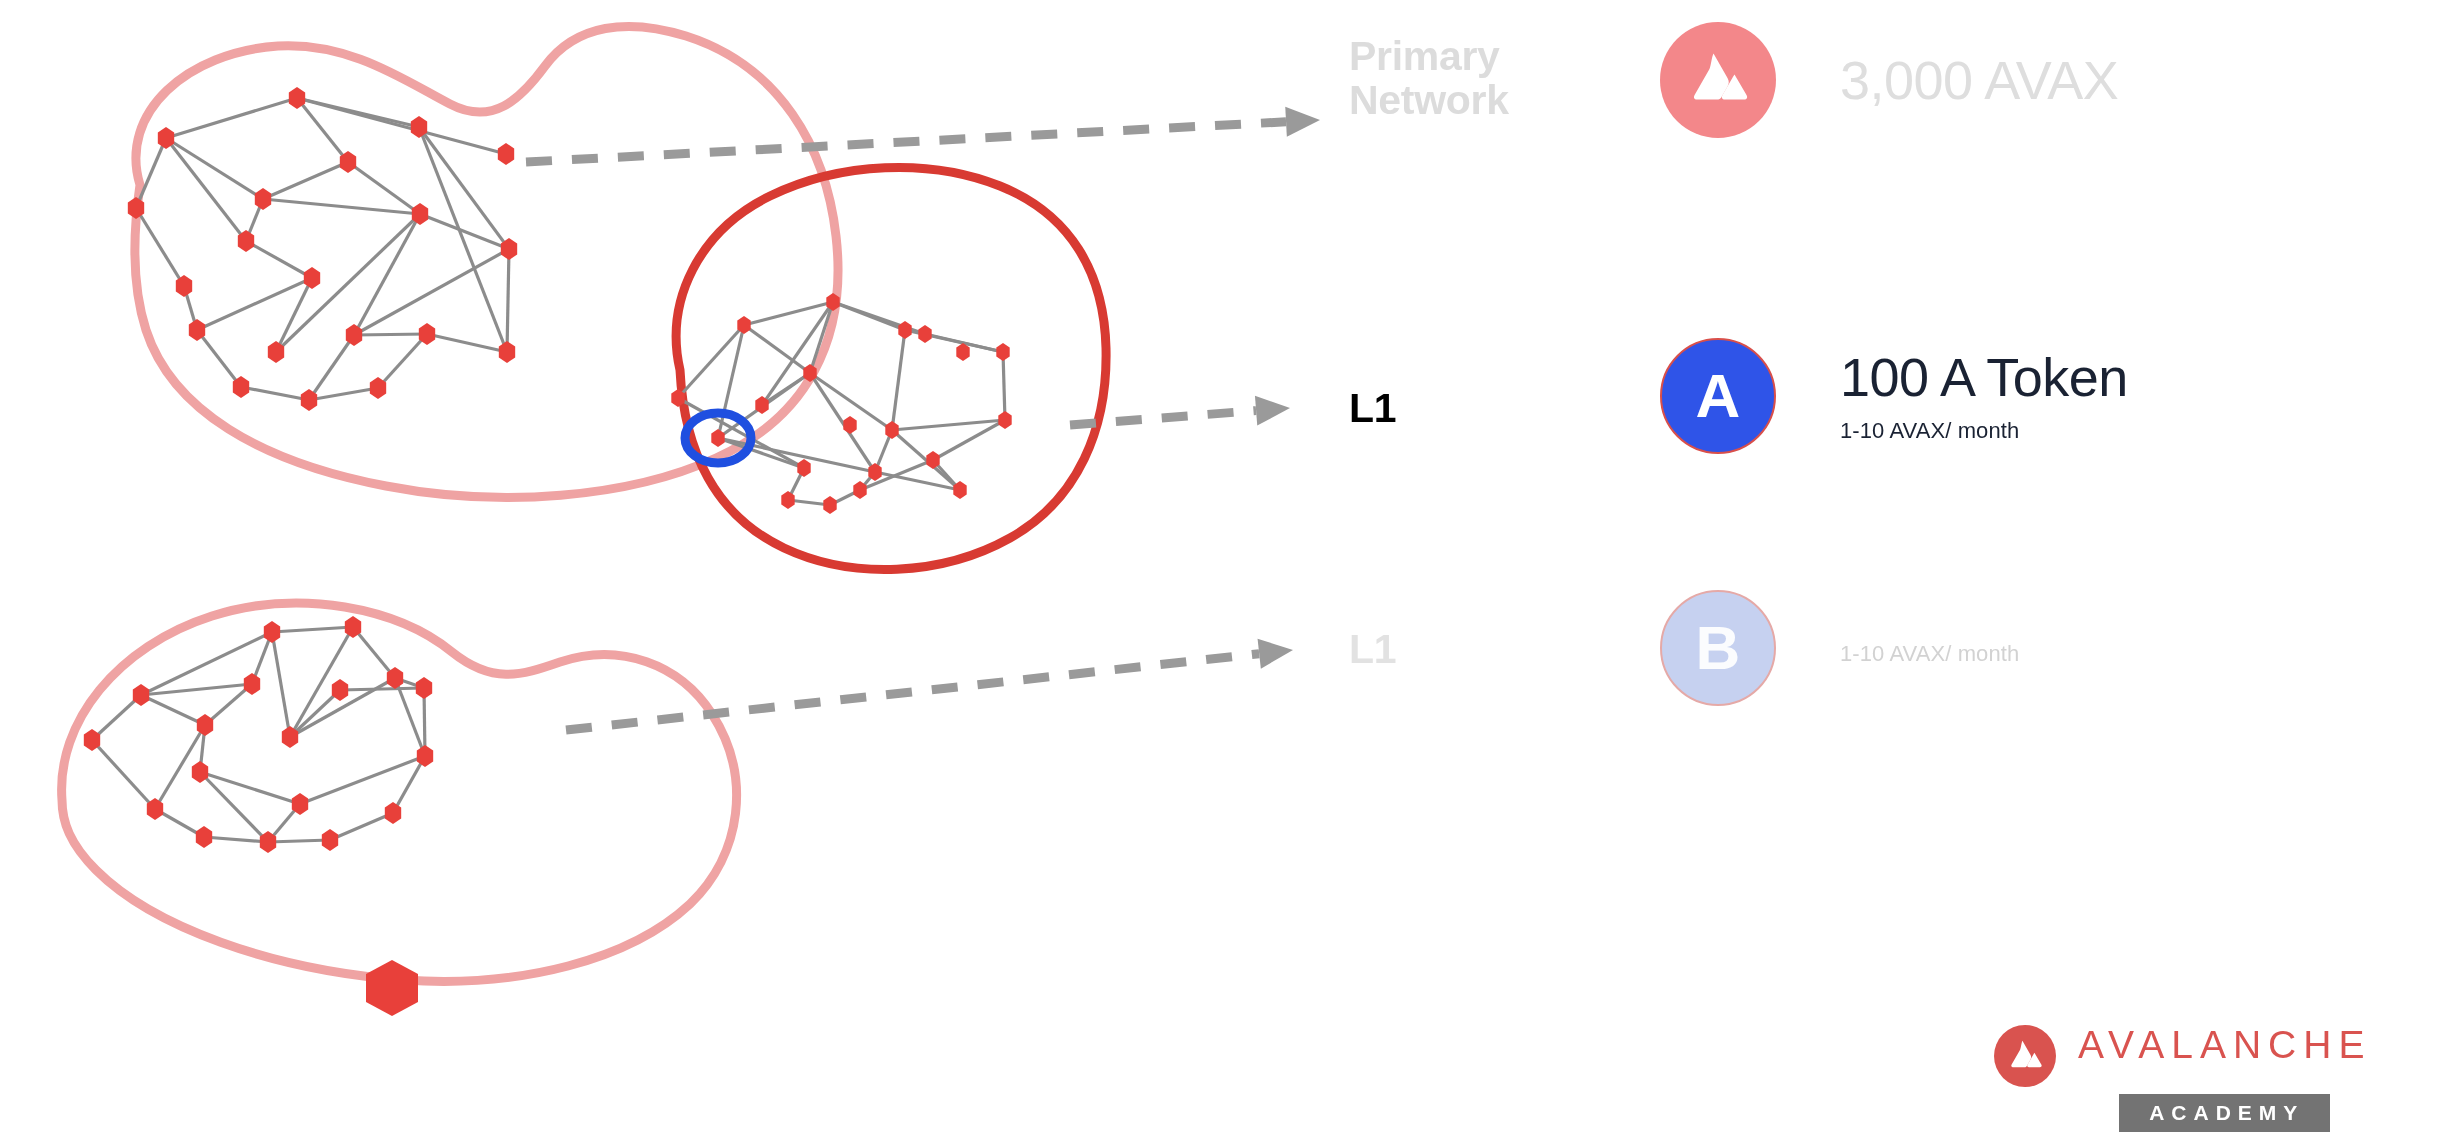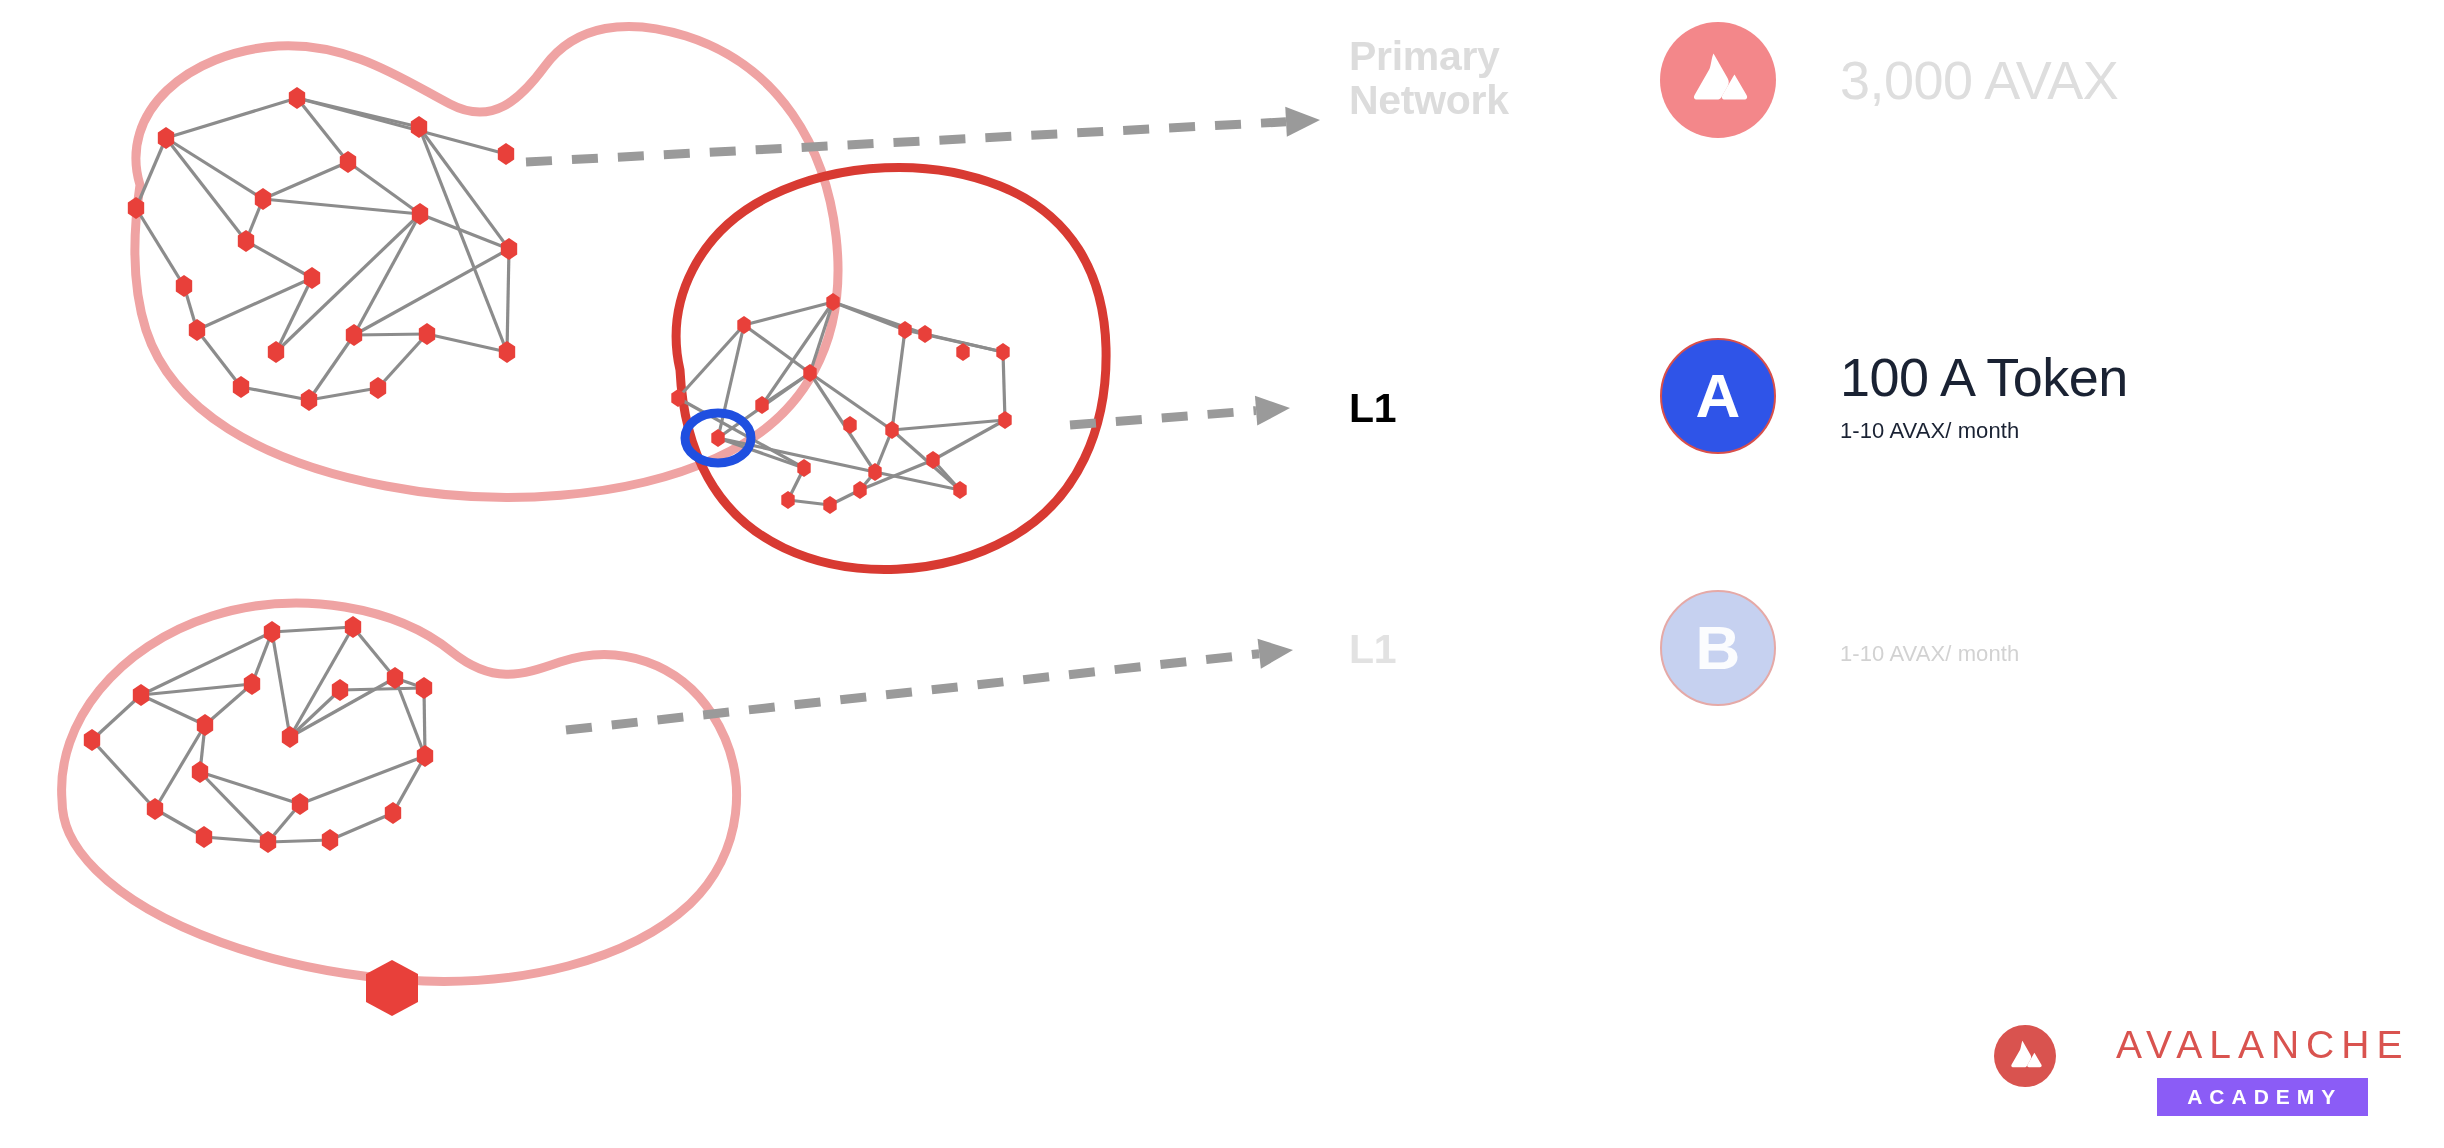--- a/index.html
+++ b/index.html
@@ -45,26 +45,26 @@
   .row-sub{font-size:22px;margin-top:12px;letter-spacing:0.1px;}
   #row-primary .row-title{color:#DEDEDE;}
   #row-a .row-title{color:#1A2233;}
   #row-a .row-sub{color:#1A2233;}
   #row-b .row-title{color:#C9C9C9;}
   #row-b .row-sub{color:#D2D2D2;}
 
   #legend{position:absolute;left:360px;top:956px;display:flex;align-items:center;}
   #legend-label{font-size:62px;font-weight:bold;color:#000000;margin-left:38px;letter-spacing:-0.5px;}
 
-  #brand{position:absolute;left:1994px;top:1025px;display:flex;align-items:flex-start;gap:38px;}
+  #brand{position:absolute;left:1994px;top:1025px;display:flex;align-items:flex-start;}
   #brand-mark{width:62px;height:62px;border-radius:50%;background:#D9534F;
      display:flex;align-items:center;justify-content:center;flex:0 0 auto;}
   #brand-right{margin-left:22px;display:flex;flex-direction:column;align-items:center;}
   #brand-word{font-size:39px;letter-spacing:7px;color:#D9534F;line-height:1;}
-  #brand-academy-wrap{margin-top:14px;background:#8b5cf6;padding:8px 26px 9px 30px;}
+  #brand-academy-wrap{margin-top:30px;background:#737373;padding:8px 26px 9px 30px;}
   #brand-academy{font-size:21px;letter-spacing:7px;color:#ffffff;font-weight:bold;line-height:1;}
 </style>
 </head>
 <body>
 
 <div id="stage">
 
   <svg class="layer" id="graph-layer" viewBox="0 0 2444 1148">
     <defs>
       <g id="hexnode">

